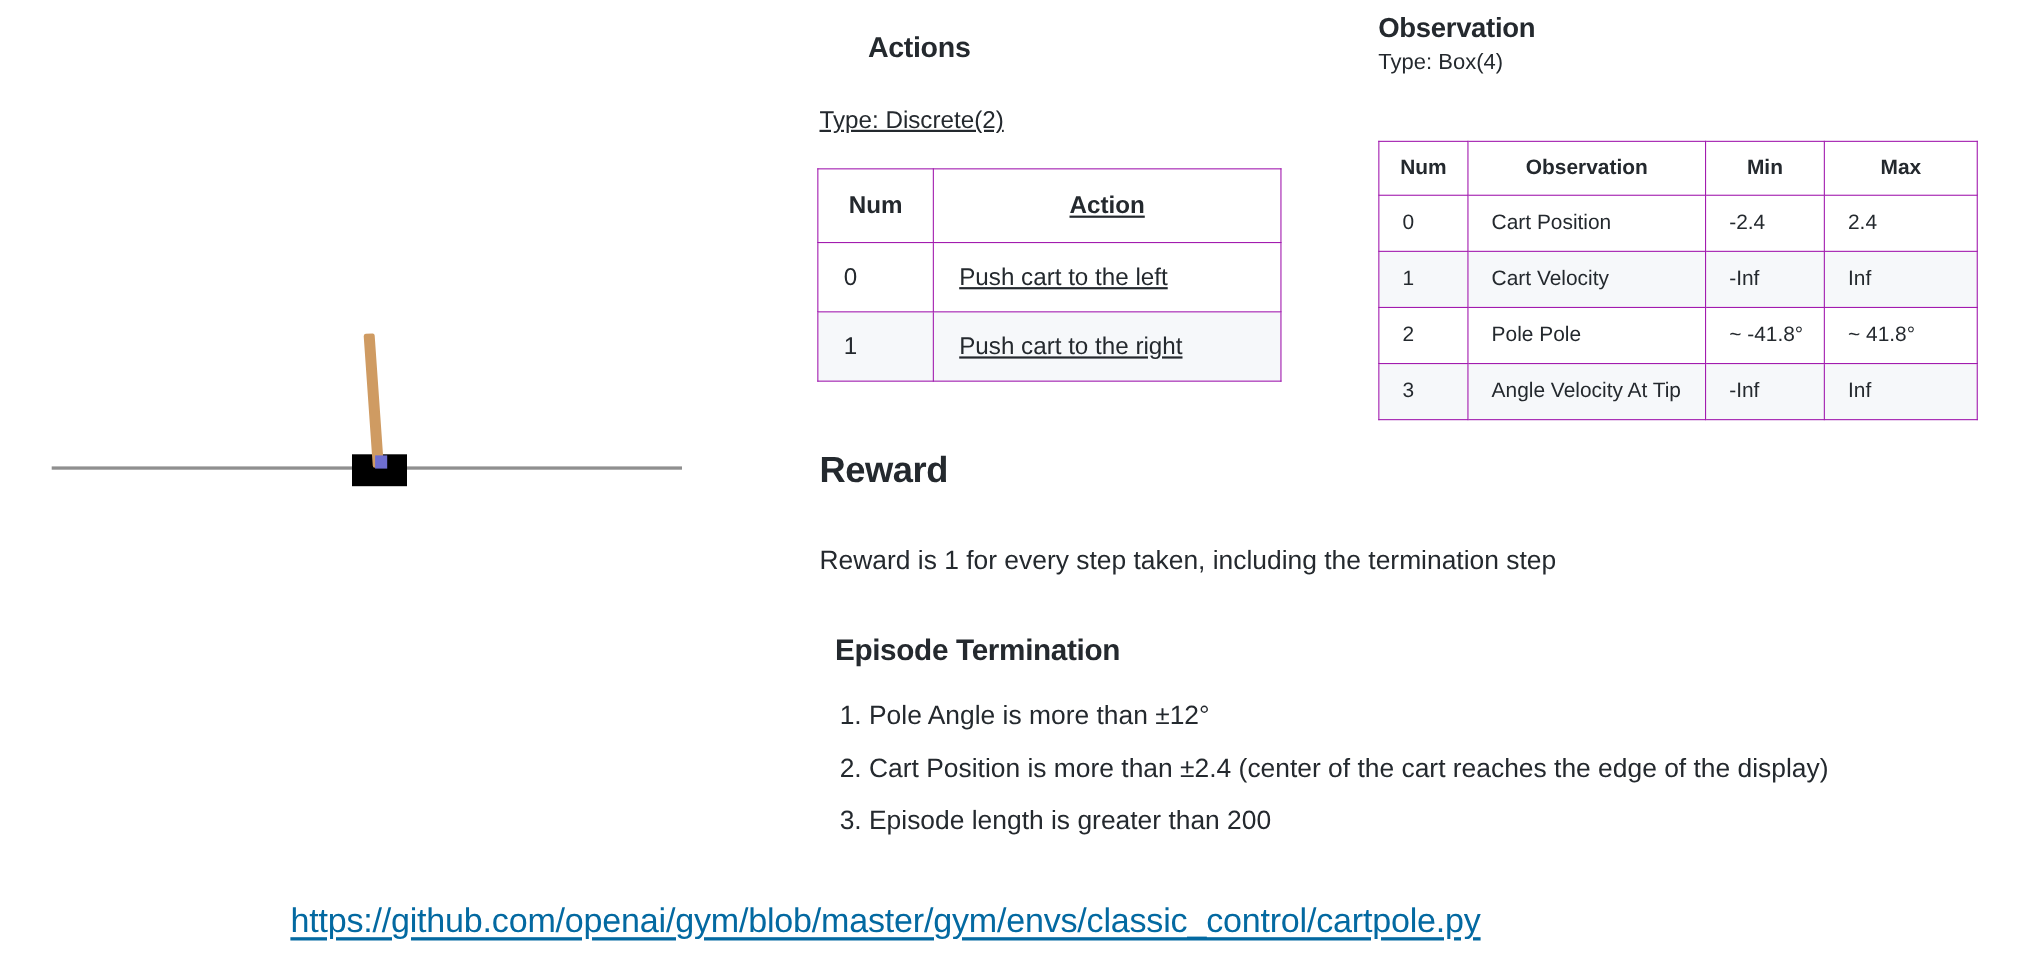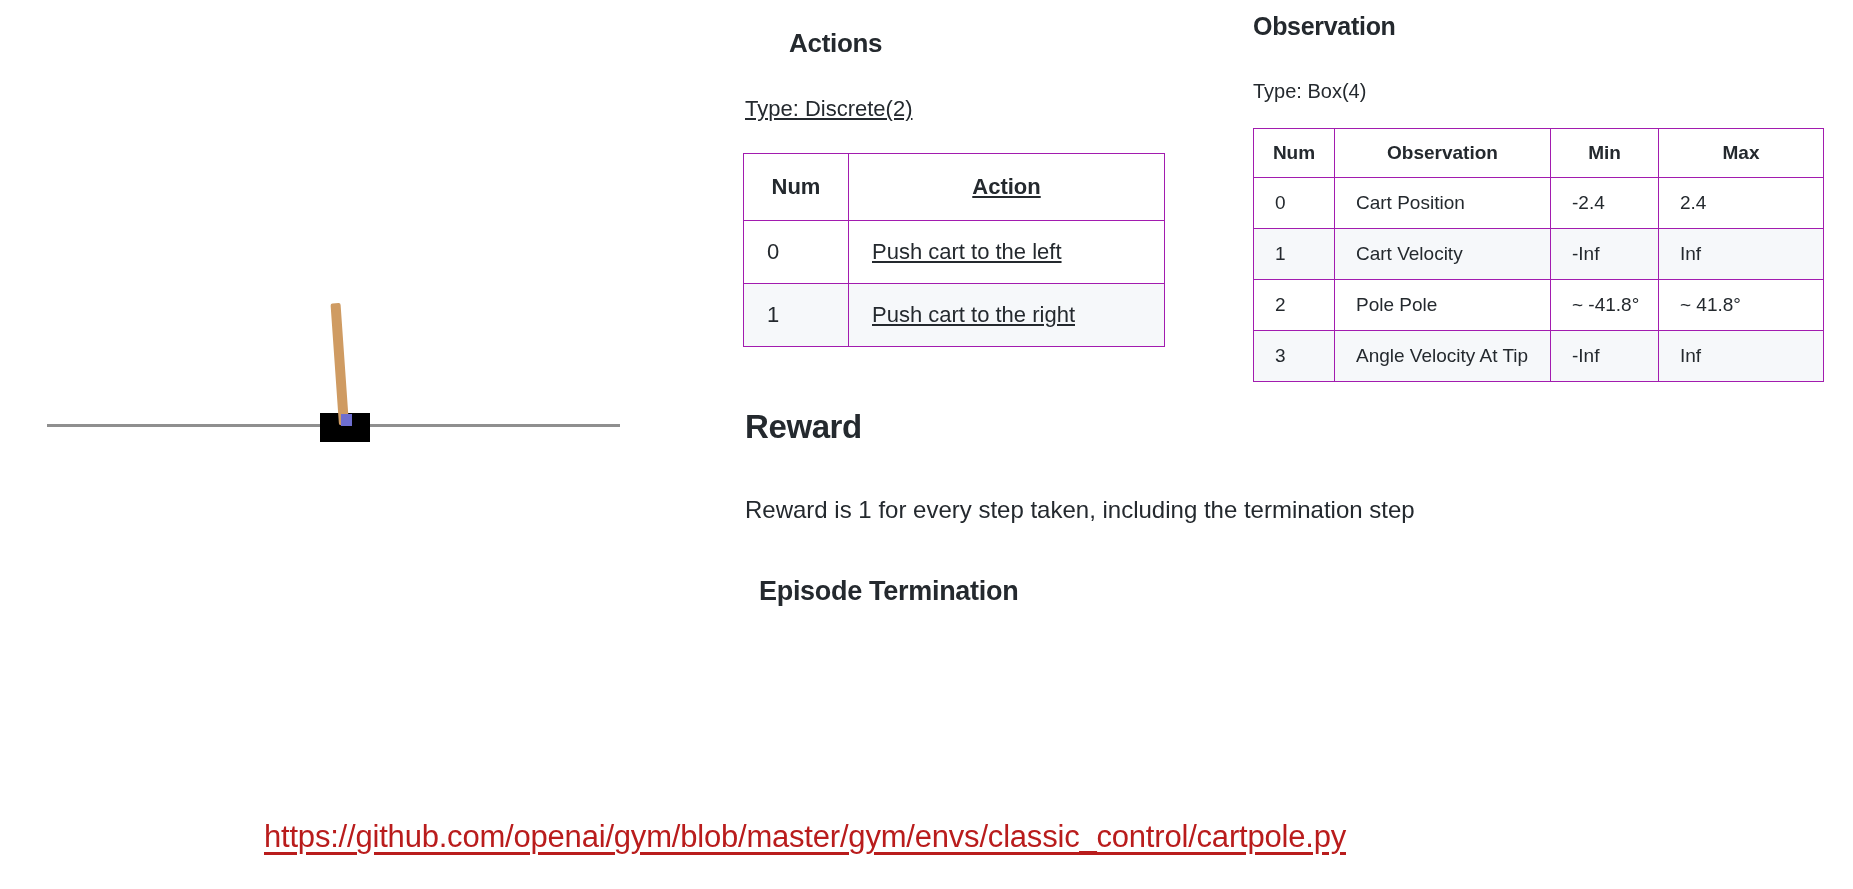--- a/index.html
+++ b/index.html
@@ -11,45 +11,45 @@
   .track{position:absolute;left:47px;top:424px;width:573px;height:3px;background:#8f8f8f;}
   .cart{position:absolute;left:320px;top:413px;width:50px;height:29px;background:#000;}
   .pole{position:absolute;left:339px;top:303px;width:10px;height:122px;background:#cf9b62;
         transform:rotate(-4deg);transform-origin:50% 100%;border-radius:2px;}
   .axle{position:absolute;left:341px;top:414px;width:11px;height:12px;background:#6e6ed0;}
   
   .abs{position:absolute;}
   .h-actions{left:745px;top:28px;font-size:26px;font-weight:700;letter-spacing:-0.3px;margin-left:44px;}
   .t-actions{left:745px;top:96px;font-size:22px;text-decoration:underline;}
   .h-obs{left:1253px;top:12px;font-size:25px;font-weight:700;letter-spacing:-0.3px;}
-  .t-obs{left:1253px;top:80px;font-size:20px;}
+  .t-obs{left:1253px;top:46px;font-size:20px;}
   .h-reward{left:745px;top:408px;font-size:33px;font-weight:700;letter-spacing:-0.4px;}
   .p-reward{left:745px;top:496px;font-size:24px;}
   .h-term{left:745px;top:576px;font-size:27px;font-weight:700;letter-spacing:-0.3px;margin-left:14px;}
   
   table{border-collapse:collapse;background:#fff;}
   th,td{border:1px solid #a21caf;vertical-align:middle;}
   .tbl-actions{left:743px;top:153px;font-size:22px;}
   .tbl-actions th{font-weight:700;text-align:center;padding:20px 16px;}
   .tbl-actions td{text-align:left;padding:18px 16px 18px 23px;}
   .tbl-actions .col-num{width:105px;box-sizing:border-box;}
   .tbl-actions .col-action{width:316px;box-sizing:border-box;text-decoration:underline;}
   .tbl-obs{left:1253px;top:128px;font-size:19px;}
   .tbl-obs th{font-weight:700;text-align:center;padding:13px 10px;}
   .tbl-obs td{text-align:left;padding:14px 10px 14px 21px;}
   .tbl-obs .col-num{width:81px;box-sizing:border-box;}
   .tbl-obs .col-obs{width:216px;box-sizing:border-box;}
   .tbl-obs .col-min{width:108px;box-sizing:border-box;}
-  .tbl-obs .col-max{width:165px;box-sizing:border-box;}
+  .tbl-obs .col-max{width:139px;box-sizing:border-box;}
   tr.stripe{background:#f6f8fa;}
   
   .term-list{left:748px;top:636px;font-size:24px;margin:0;padding-left:42px;}
   .term-list li{margin-bottom:19px;line-height:29px;}
   
-  .source-link{left:264px;top:819px;font-size:31px;color:#b91c1c;
+  .source-link{left:264px;top:819px;font-size:31px;color:#0369a1;
                text-decoration:underline;text-underline-offset:5px;cursor:pointer;
                font-weight:400;letter-spacing:-0.2px;}
 </style>
 </head>
 <body>
 
 <div class="stage">
 
   <div class="track"></div>
   <div class="cart"></div>
@@ -113,16 +113,21 @@
         <td class="col-min">-Inf</td>
         <td class="col-max">Inf</td>
       </tr>
     </tbody>
   </table>
 
   <div class="abs h-reward">Reward</div>
   <div class="abs p-reward">Reward is 1 for every step taken, including the termination step</div>
 
   <div class="abs h-term">Episode Termination</div>
+  <ol class="abs term-list">
+    <li>Pole Angle is more than ±12°</li>
+    <li>Cart Position is more than ±2.4 (center of the cart reaches the edge of the display)</li>
+    <li>Episode length is greater than 200</li>
+  </ol>
 
   <a class="abs source-link">https://github.com/openai/gym/blob/master/gym/envs/classic_control/cartpole.py</a>
 
 </div>
 
 </body></html>

